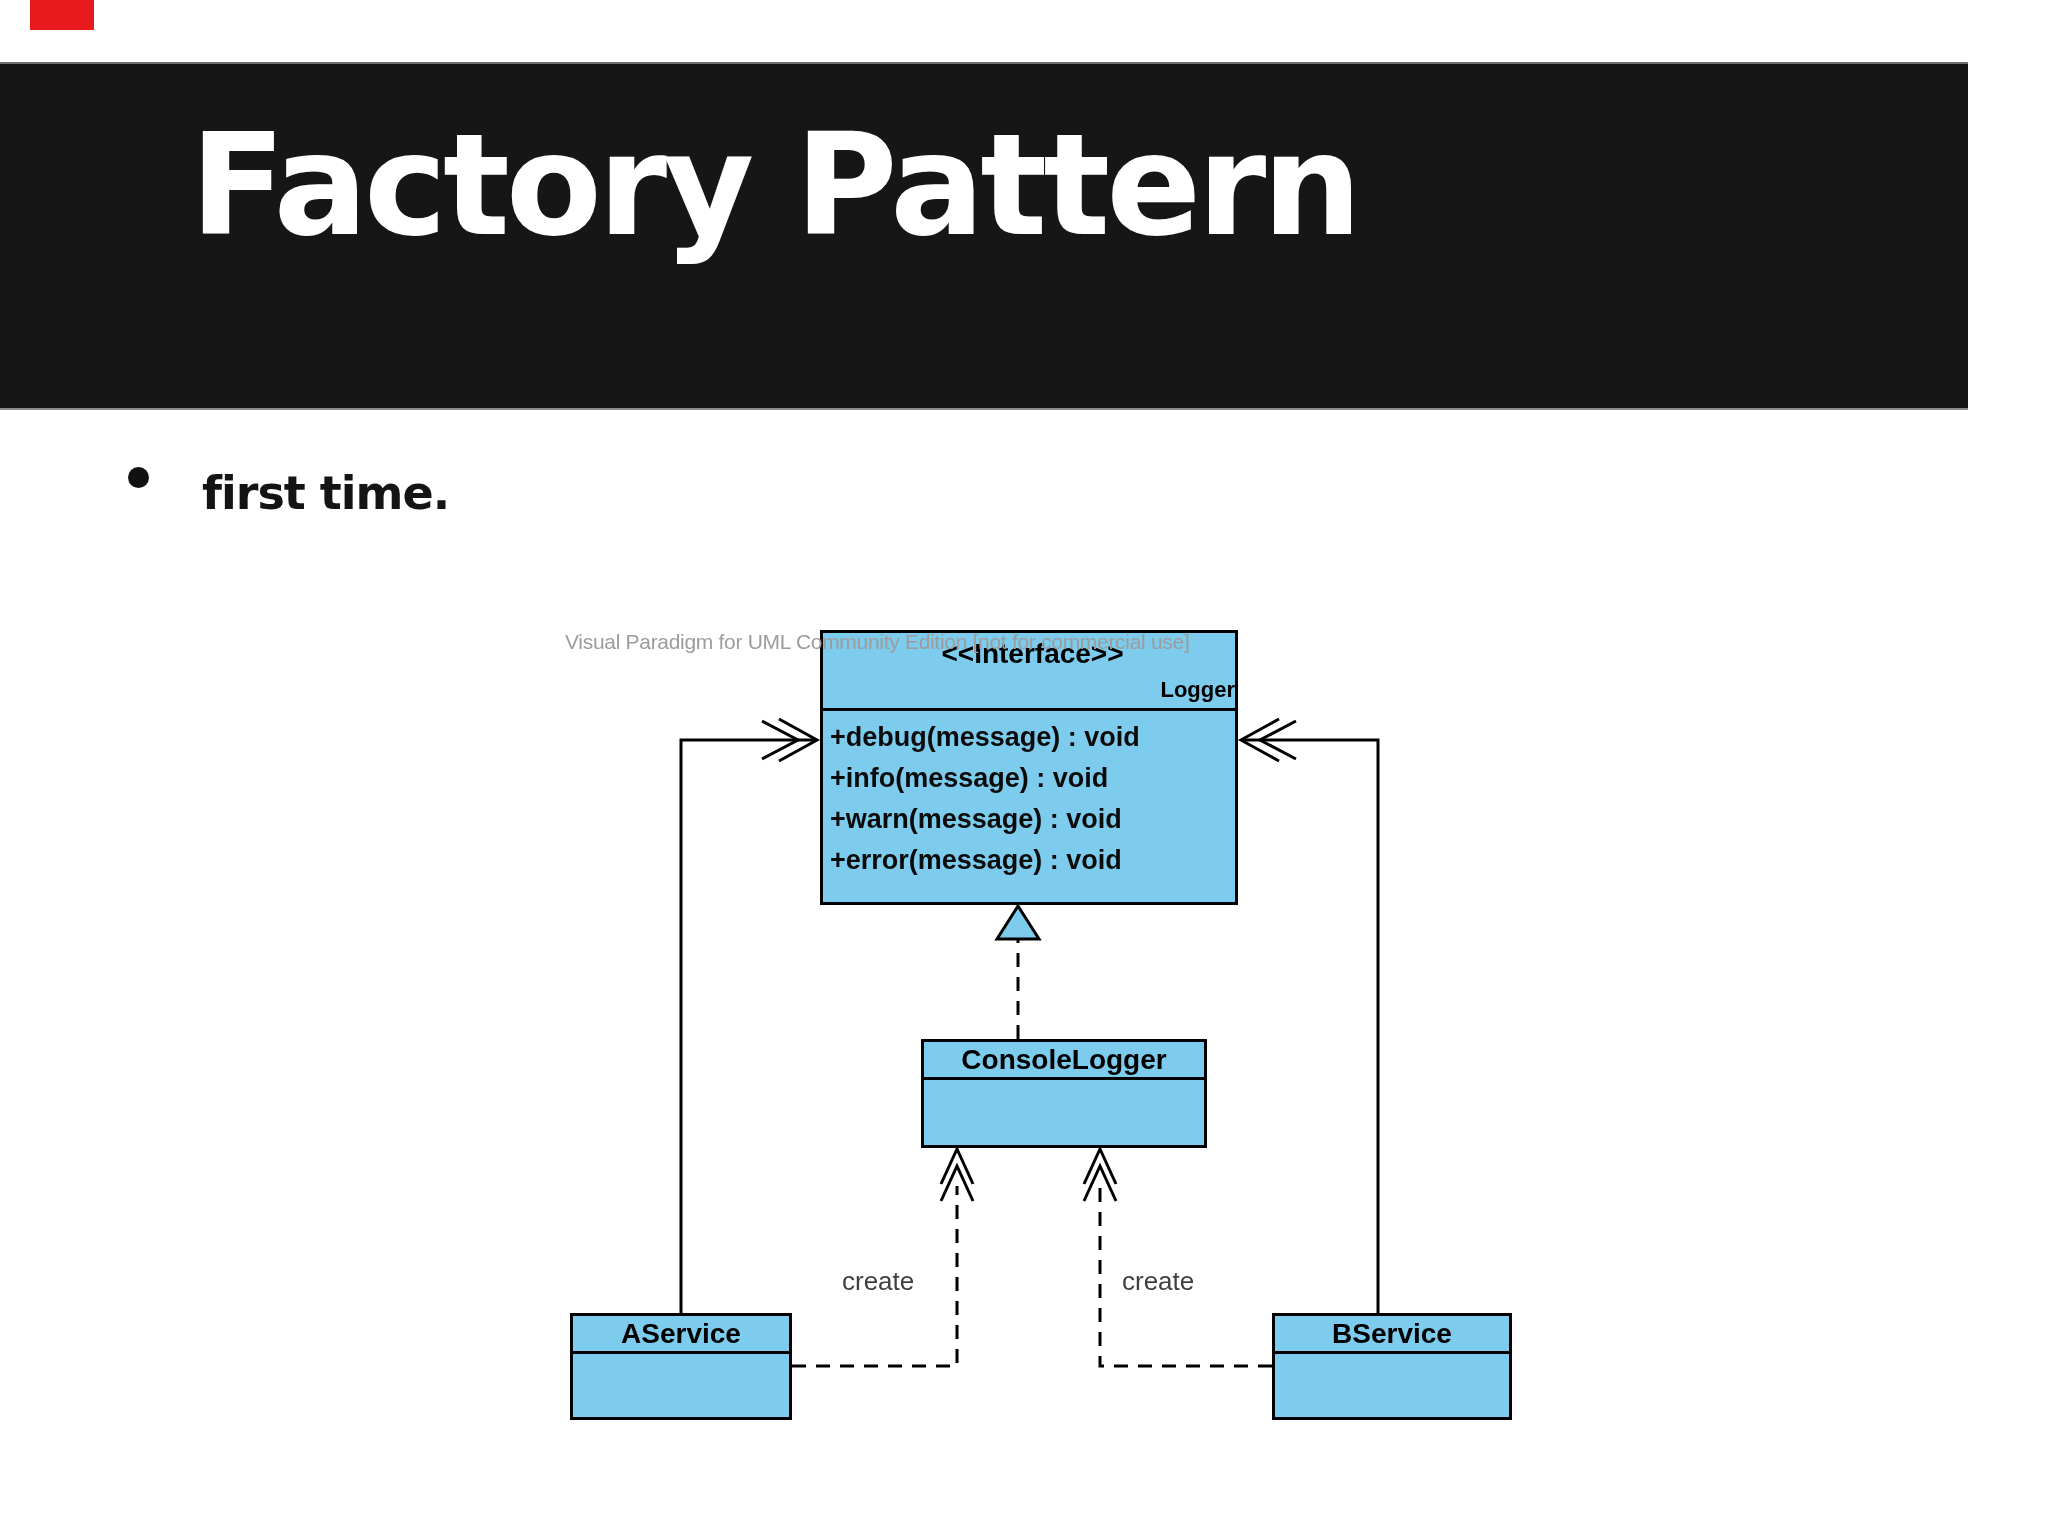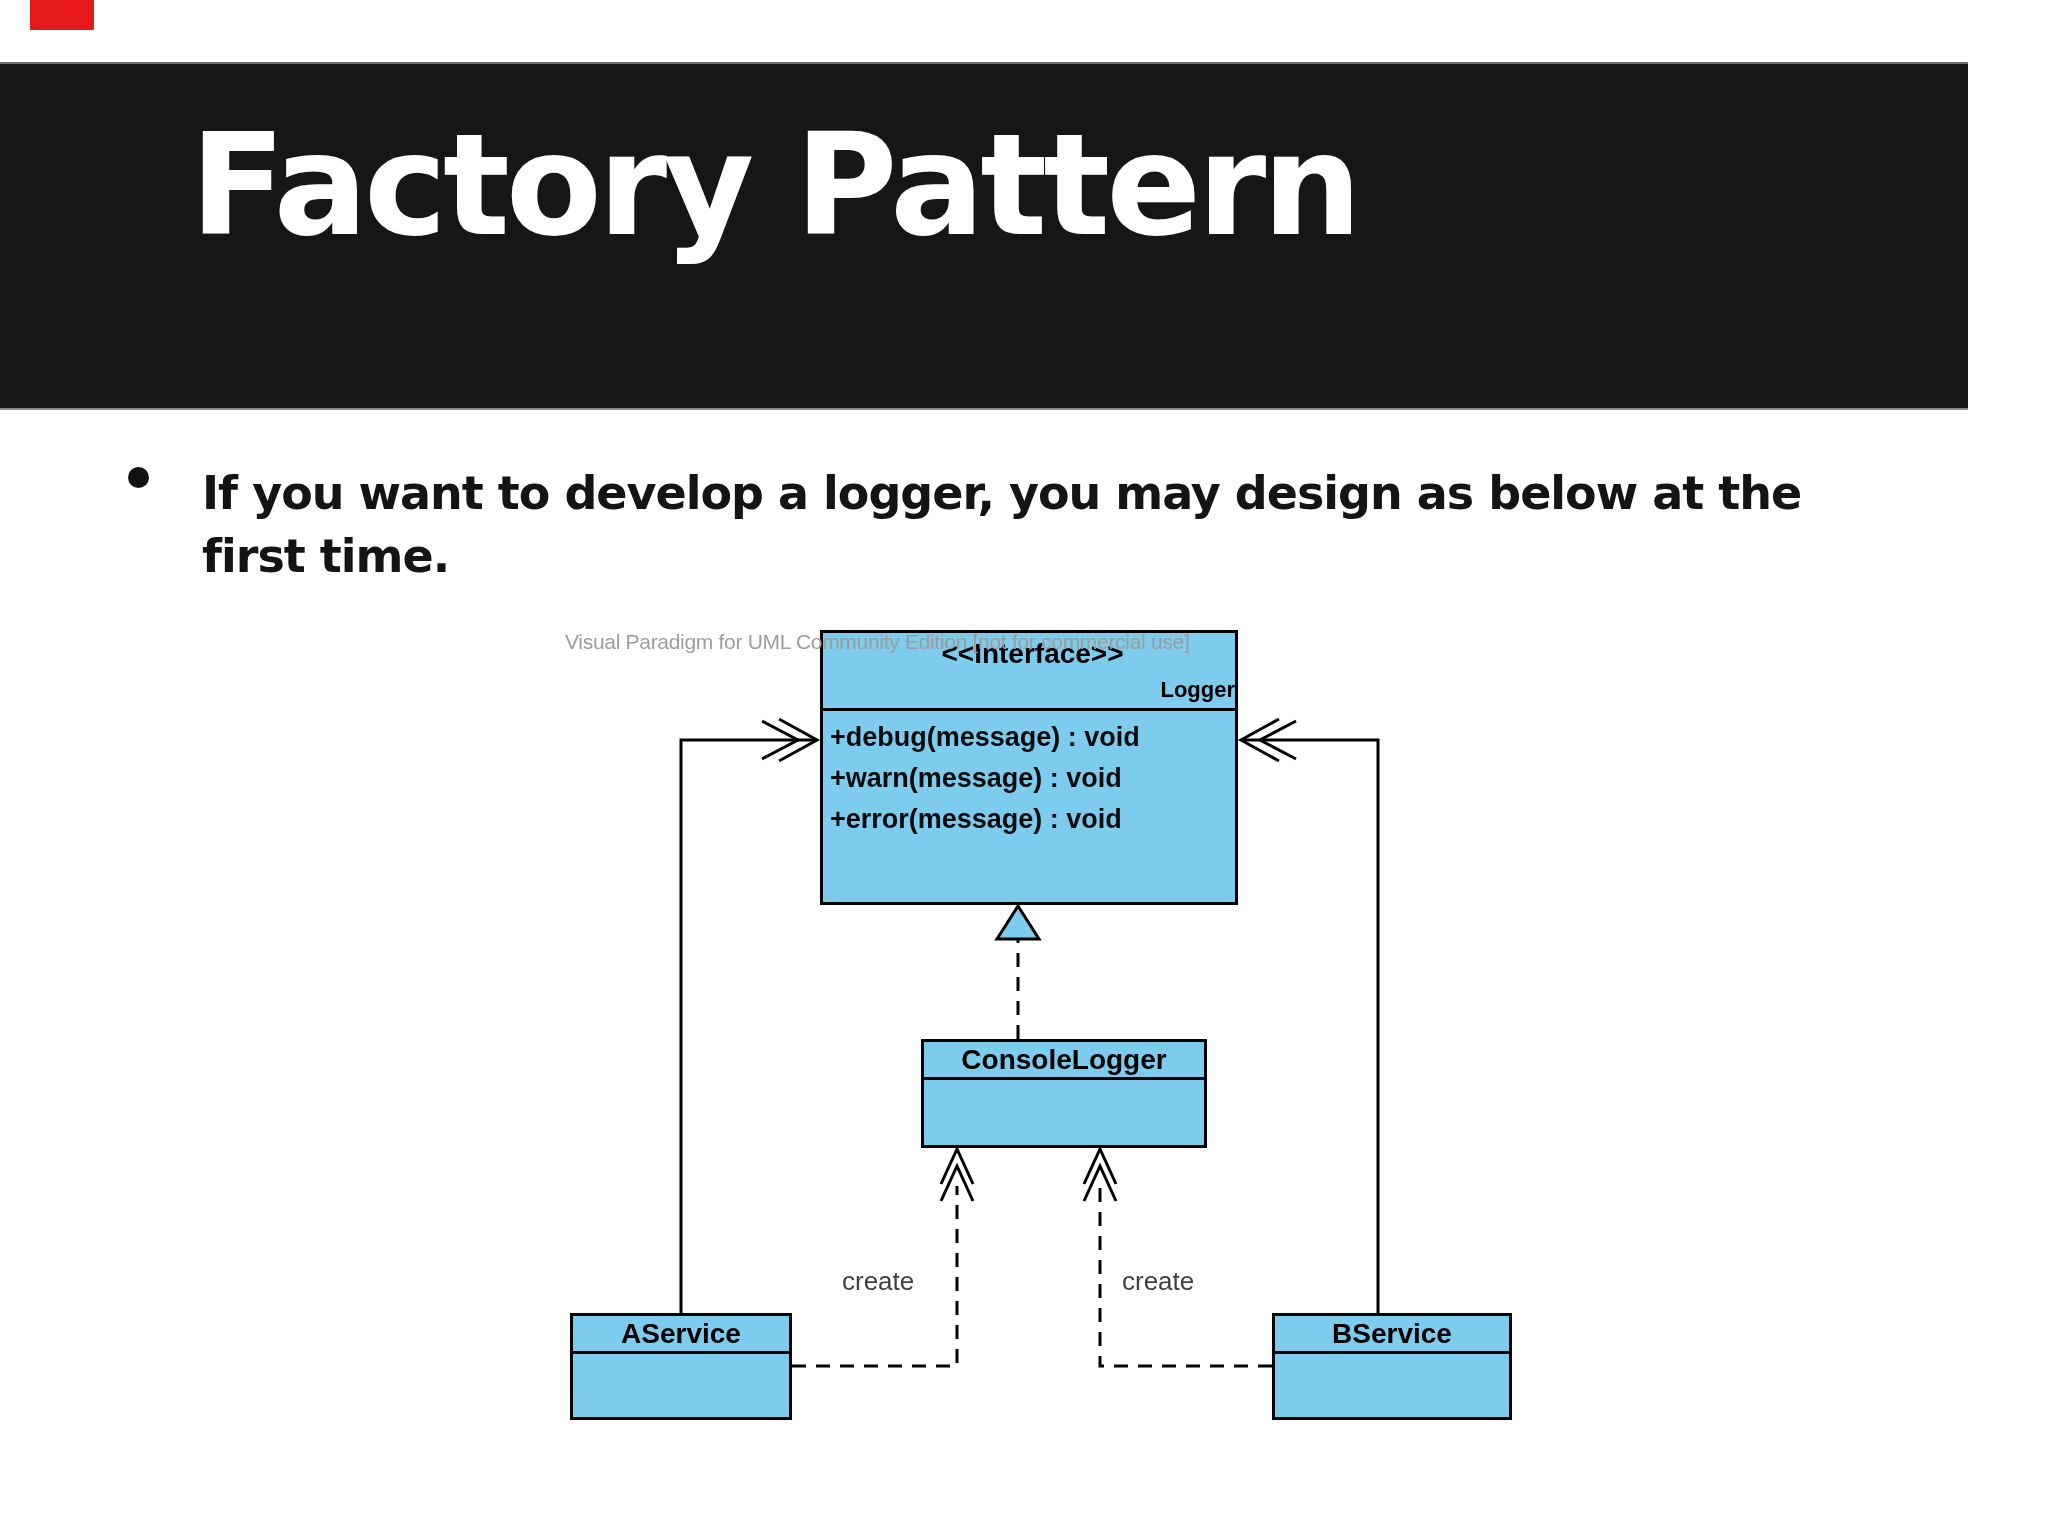--- a/index.html
+++ b/index.html
@@ -50,31 +50,31 @@
 <div class="slide">
 
   <div class="red-mark" style="background: rgb(232, 25, 28);"></div>
 
   <div class="header" style="background: rgb(22, 22, 22);">
     <div class="title" style="color: rgb(255, 255, 255);">Factory Pattern</div>
   </div>
 
   <div class="bullet-dot"></div>
   <div class="bullet-text">
-    <div>If you want to develop a logger, you may design as below at the</div>
     <div>first time.</div>
   </div>
 
   <div class="uml-box logger-box" style="background: rgb(125, 204, 238); border-color: rgb(0, 0, 0);">
     <div class="uml-title logger-title">
       <div class="stereotype">&lt;&lt;Interface&gt;&gt;</div>
       <div class="cls-name">Logger</div>
     </div>
     <div class="methods">
       <div class="method-row">+debug(message) : void</div>
+      <div class="method-row">+info(message) : void</div>
       <div class="method-row">+warn(message) : void</div>
       <div class="method-row">+error(message) : void</div>
     </div>
   </div>
 
   <div class="uml-box console-box" style="background: rgb(125, 204, 238); border-color: rgb(0, 0, 0);">
     <div class="uml-title small-title">ConsoleLogger</div>
   </div>
 
   <div class="uml-box service-a" style="background: rgb(125, 204, 238); border-color: rgb(0, 0, 0);">

